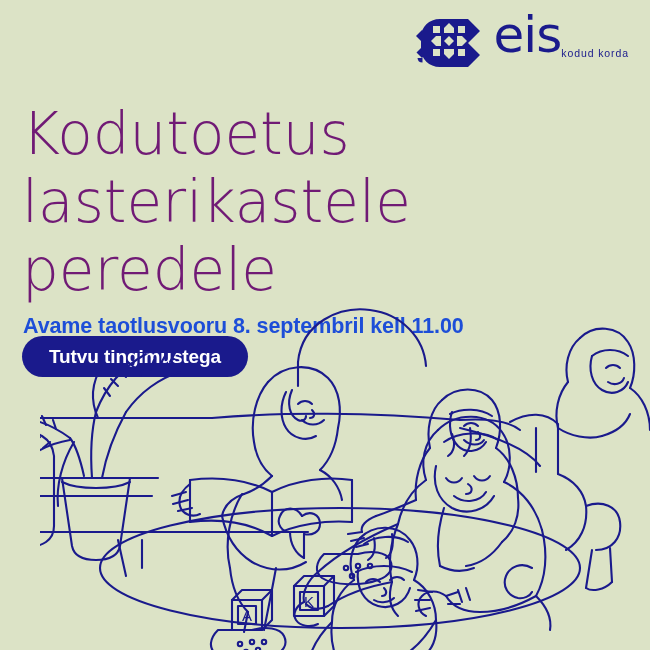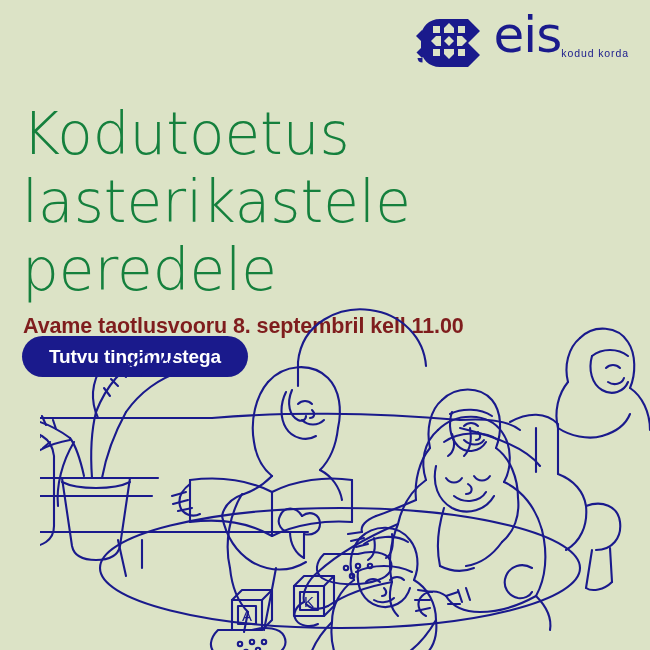--- a/index.html
+++ b/index.html
@@ -49,35 +49,35 @@
     letter-spacing: 0.9px;
     margin-top: 2px;
     margin-right: 7px;
   }
 
   
   .headline {
     position: absolute;
     left: 22px;
     top: 62px;
-    color: #15803d;
+    color: #701a75;
     font-size: 58px;
     line-height: 1.17;
     font-weight: 300;
     letter-spacing: 0px;
     font-family: "DejaVu Sans", sans-serif;
     white-space: pre-line;
   }
 
   
   .subtitle {
     position: absolute;
     left: 23px;
     top: 292px;
-    color: #7f1d1d;
+    color: #1d4ed8;
     font-size: 21.5px;
     font-weight: bold;
     letter-spacing: -0.1px;
   }
 
   
   .cta {
     position: absolute;
     left: 22px;
     top: 336px;

